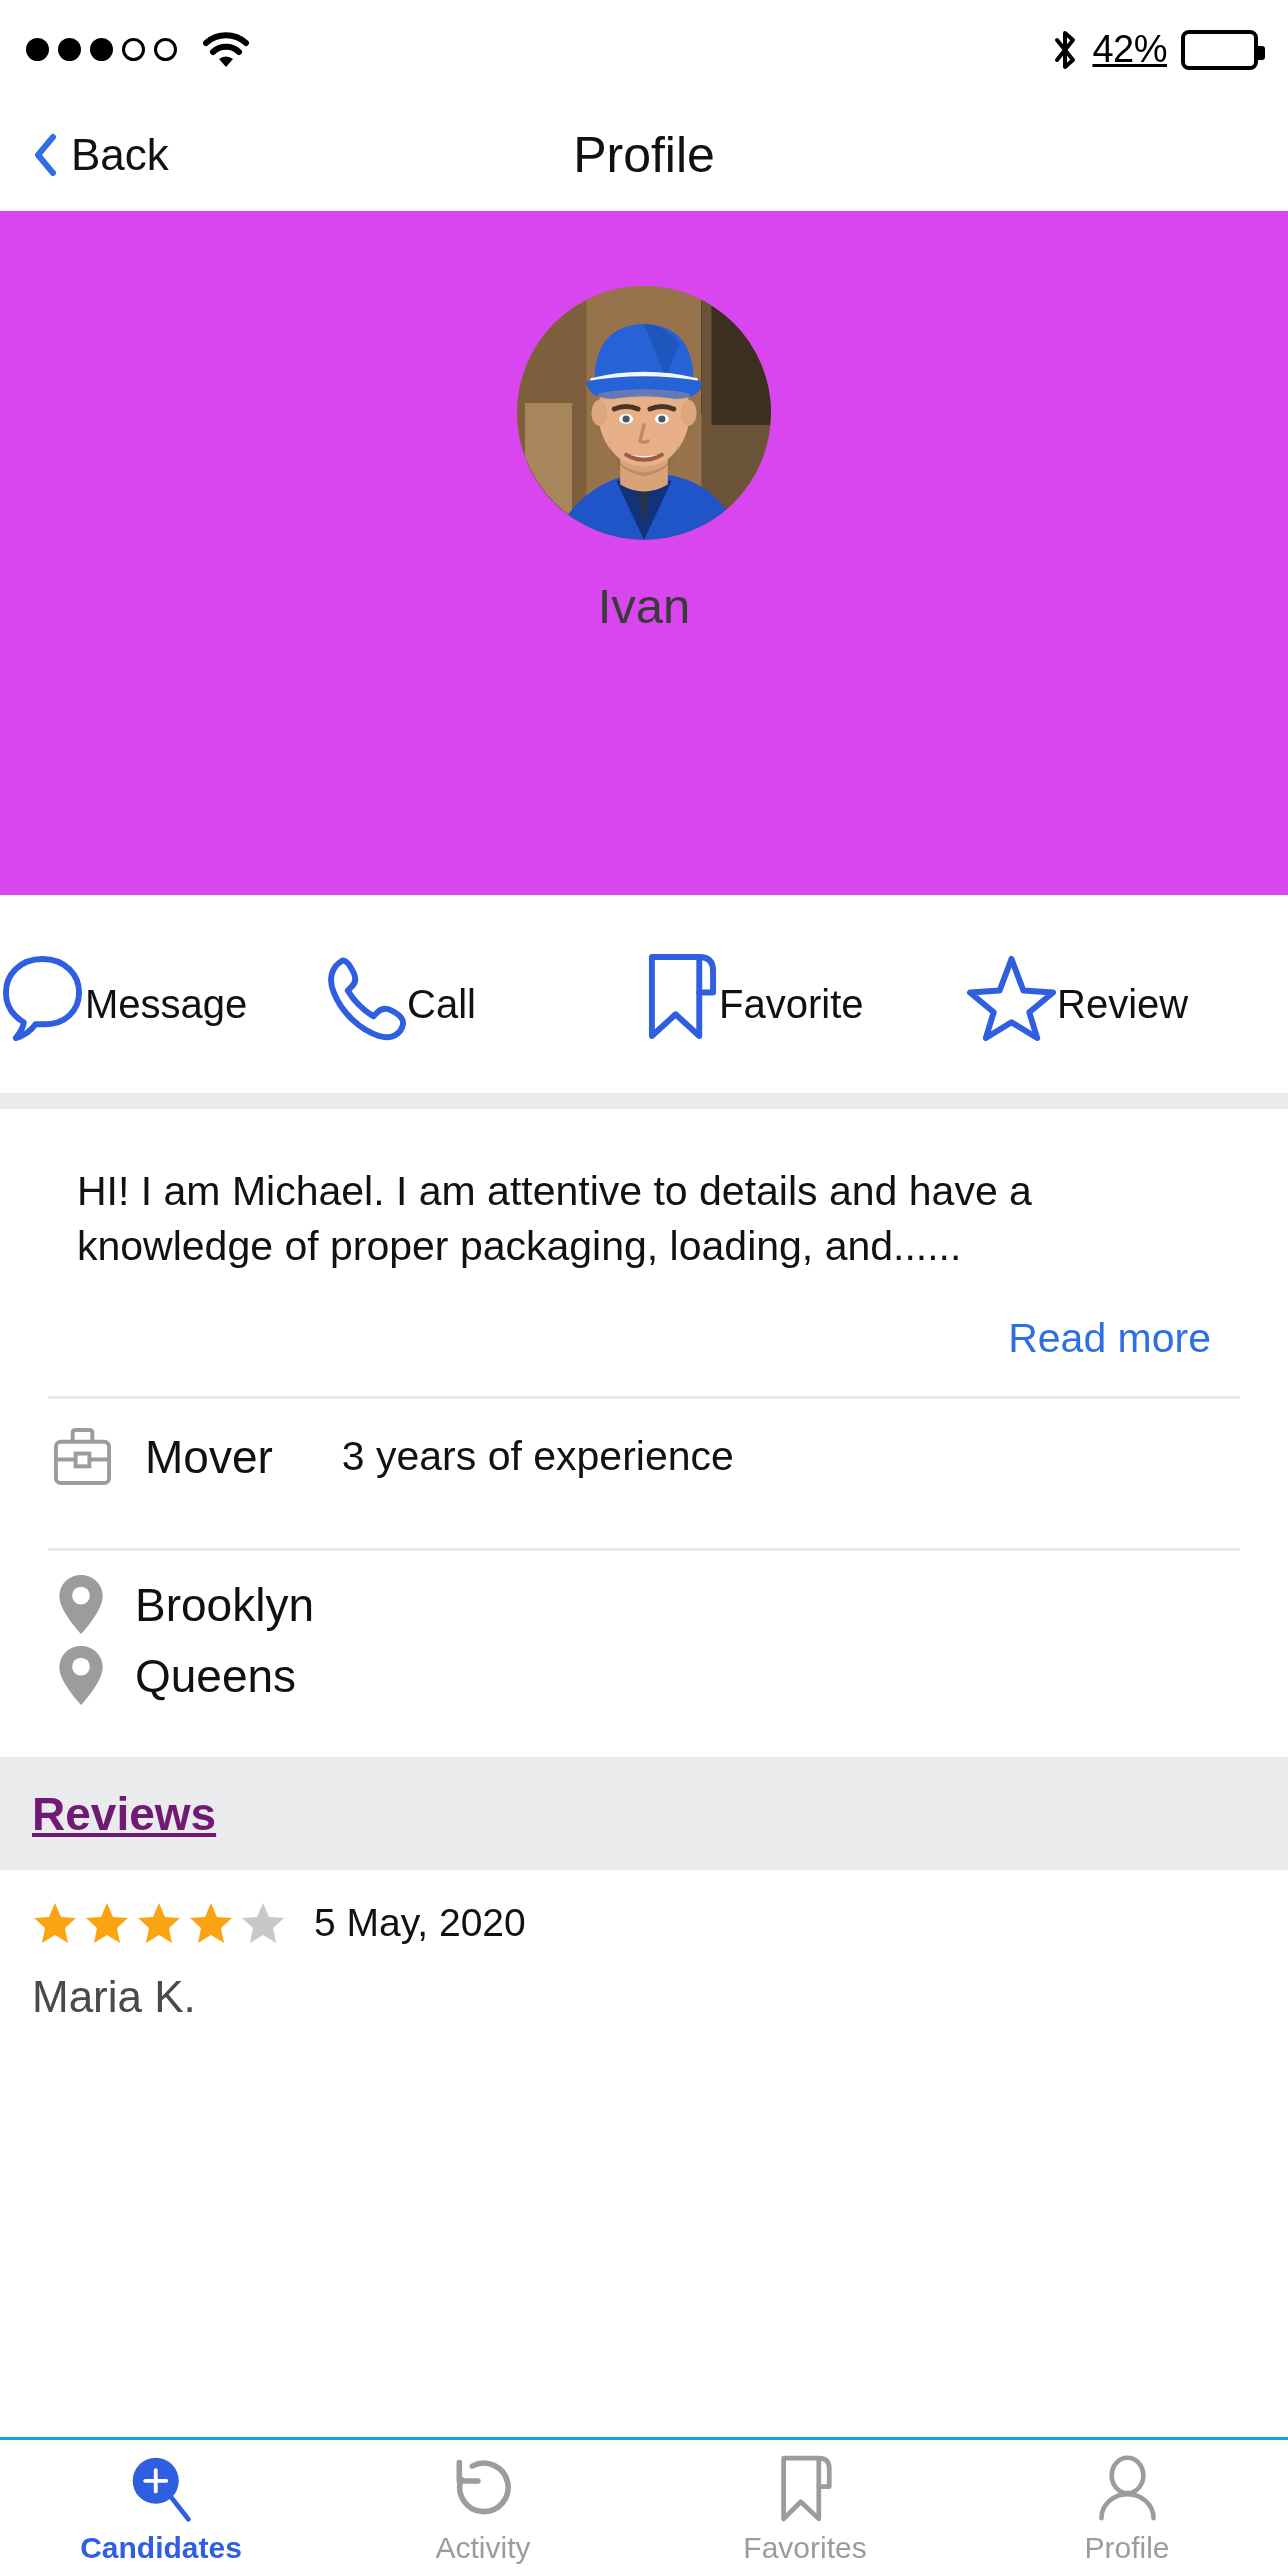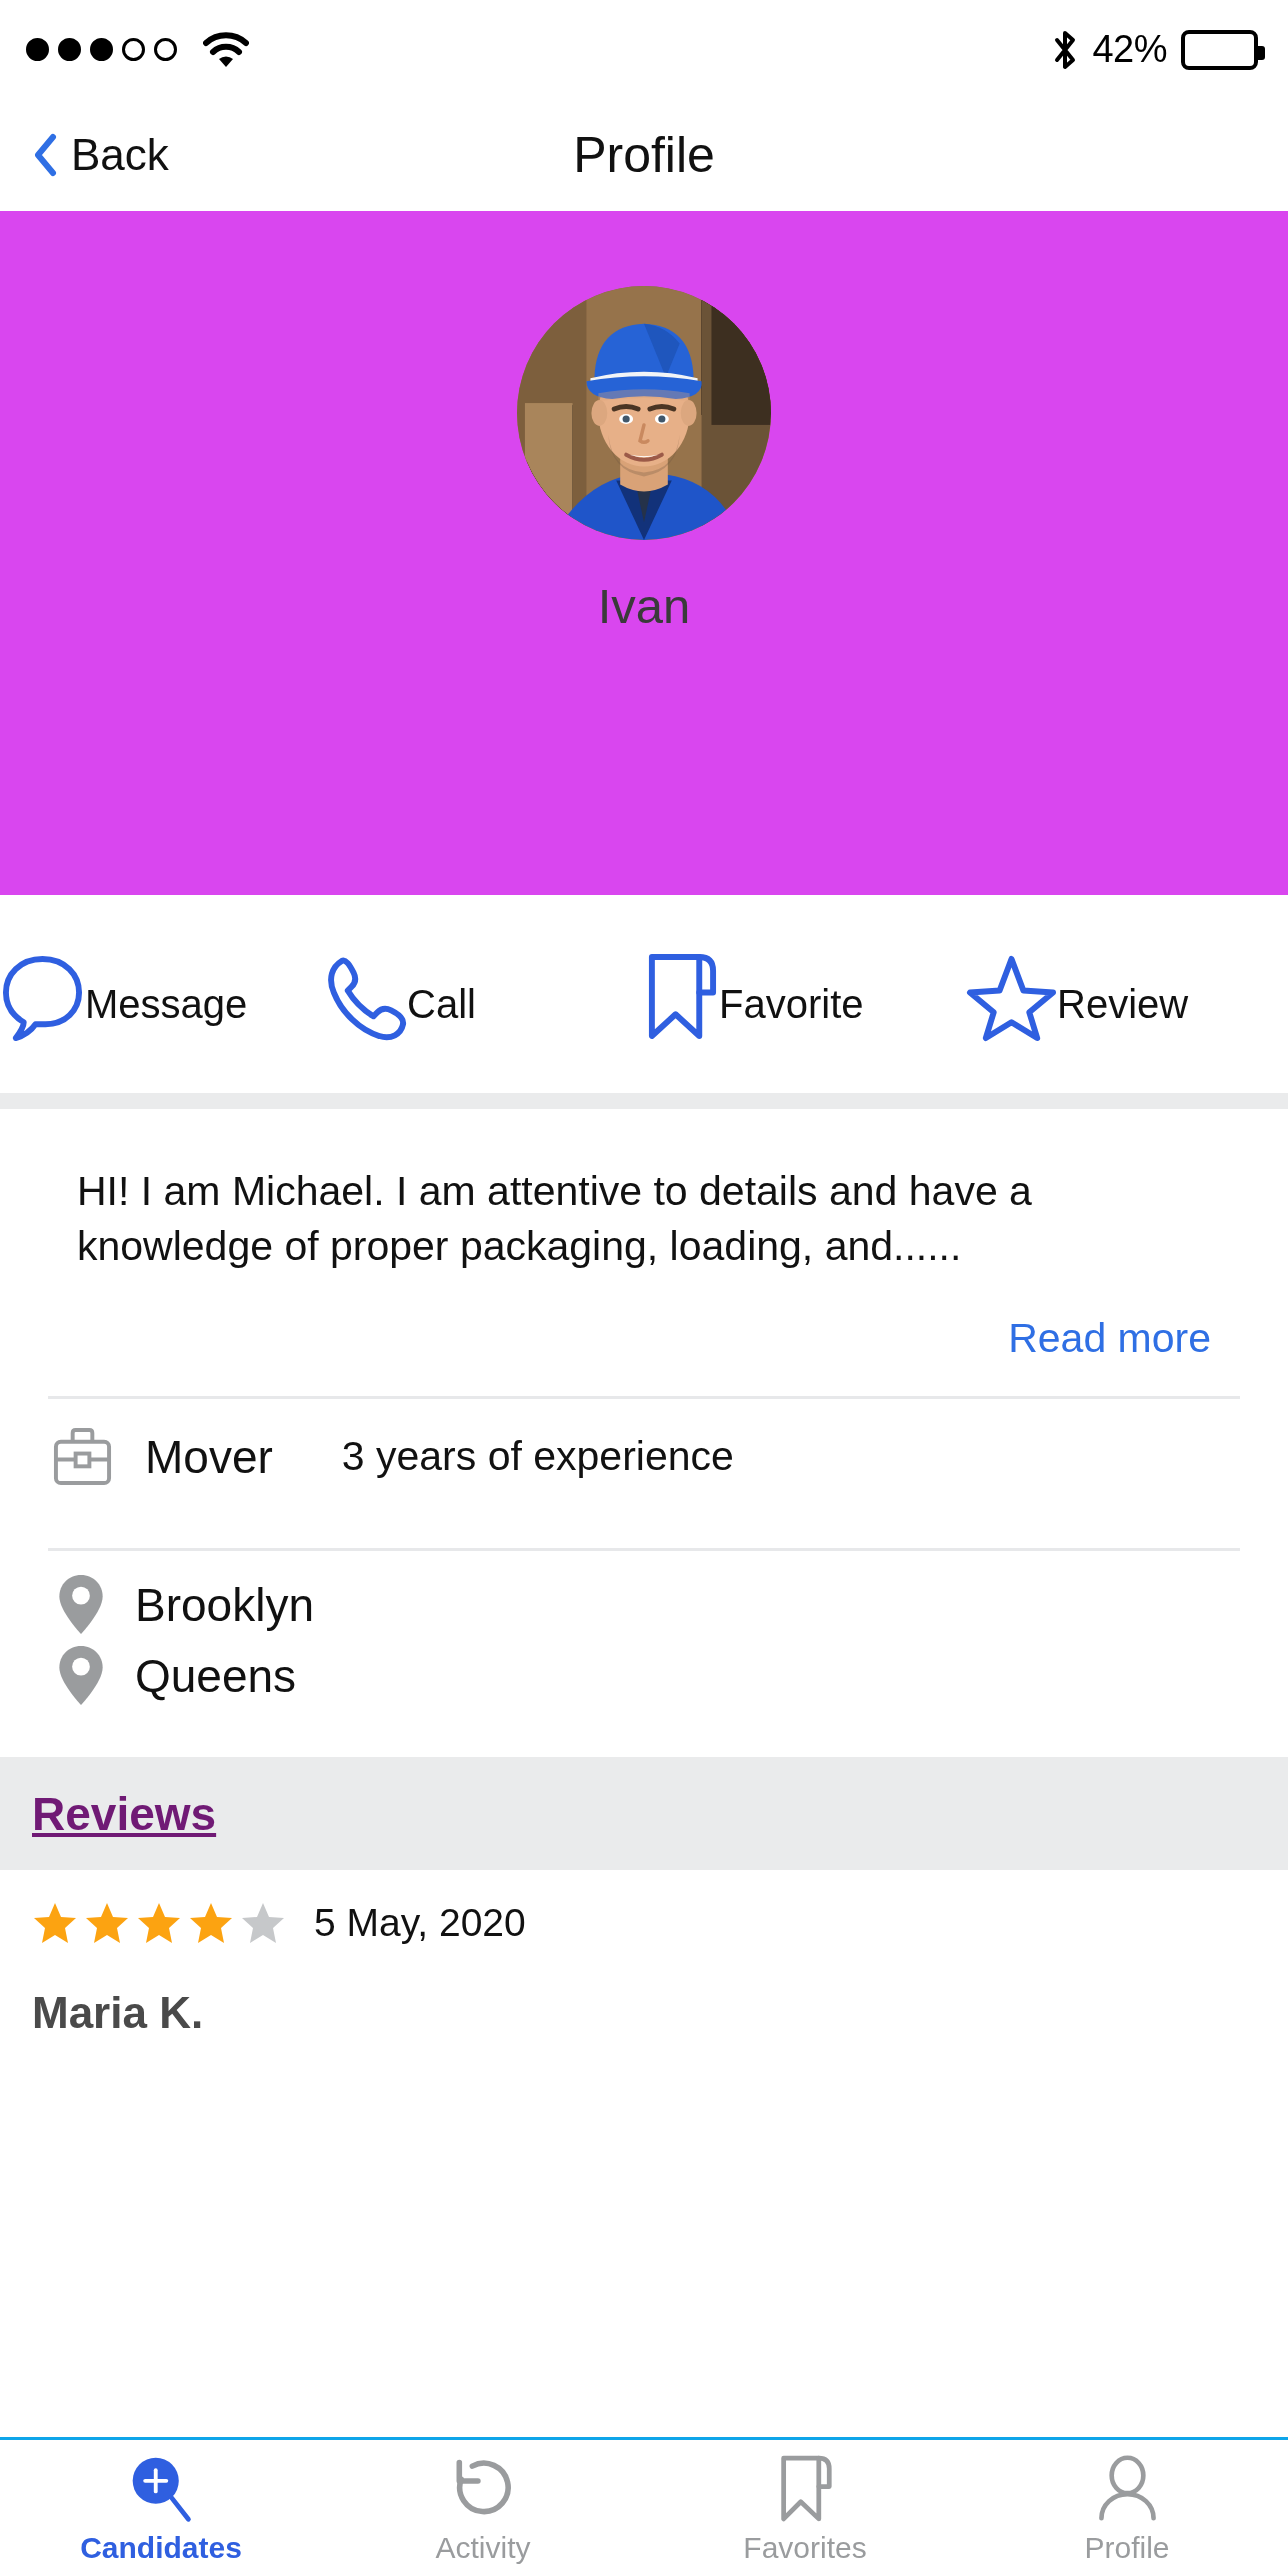--- a/index.html
+++ b/index.html
@@ -7,21 +7,21 @@
     width:1288px; height:2576px;
     background:#ffffff;
     font-family:"Liberation Sans", sans-serif;
     overflow:hidden;
   }
   .phone { position:relative; width:1288px; height:2576px; background:#fff; }
 
   
   .statusbar {
     height:99px; display:flex; align-items:center;
-    justify-content:space-between; padding:0 30px 0 26px;
+    justify-content:space-between; padding:0 30px 0 26px;text-decoration:underline;
   }
   .status-left { display:flex; align-items:center; gap:16px; }
   .dots { display:flex; align-items:center; gap:9px; }
   .dot { width:23px; height:23px; border-radius:50%; border:3px solid #000; }
   .dot.filled { background:#000; }
   .wifi { width:46px; height:36px; position:relative; margin-left:10px; }
   .status-right { display:flex; align-items:center; gap:14px; }
   .bt { width:26px; height:42px; }
   .batt-pct { font-size:38px; color:#000; letter-spacing:-0.5px; }
   .battery { position:relative; width:77px; height:40px;
@@ -80,22 +80,22 @@
 
   
   .rev-header { height:113px; background:#eaebec;
     display:flex; align-items:center; padding:0 32px; margin-top:46px; }
   .rev-header-title { font-size:46px; font-weight:bold; color:#701a75;text-decoration:underline; }
   .rev-body { padding:30px 32px 0 32px; }
   .stars { display:flex; align-items:center; gap:6px; }
   .star { width:46px; height:46px; }
   .rev-date { font-size:39px; color:#111; margin-left:28px; }
   .rev-line { display:flex; align-items:center; }
-  .rev-author { margin-top:42px; font-size:44px;
-    font-weight:bold; color:#4a4a4a; }
+  .rev-author { margin-top:26px; font-size:44px;
+    font-weight:normal; color:#4a4a4a; }
 
   
   .tabbar { position:absolute; left:0; bottom:0; width:1288px; height:139px;
     background:#fff; border-top:3px solid #0ea5e9; display:flex; }
   .tab { flex:1; display:flex; flex-direction:column;
     align-items:center; justify-content:center; cursor:pointer; gap:6px; }
   .tab-icon { height:73px; display:flex; align-items:center;
     justify-content:center; }
   .tab-label { font-size:30px; color:#9a9c9e; }
   .tab.active .tab-label { color:#2f5fe0; font-weight:bold; }

